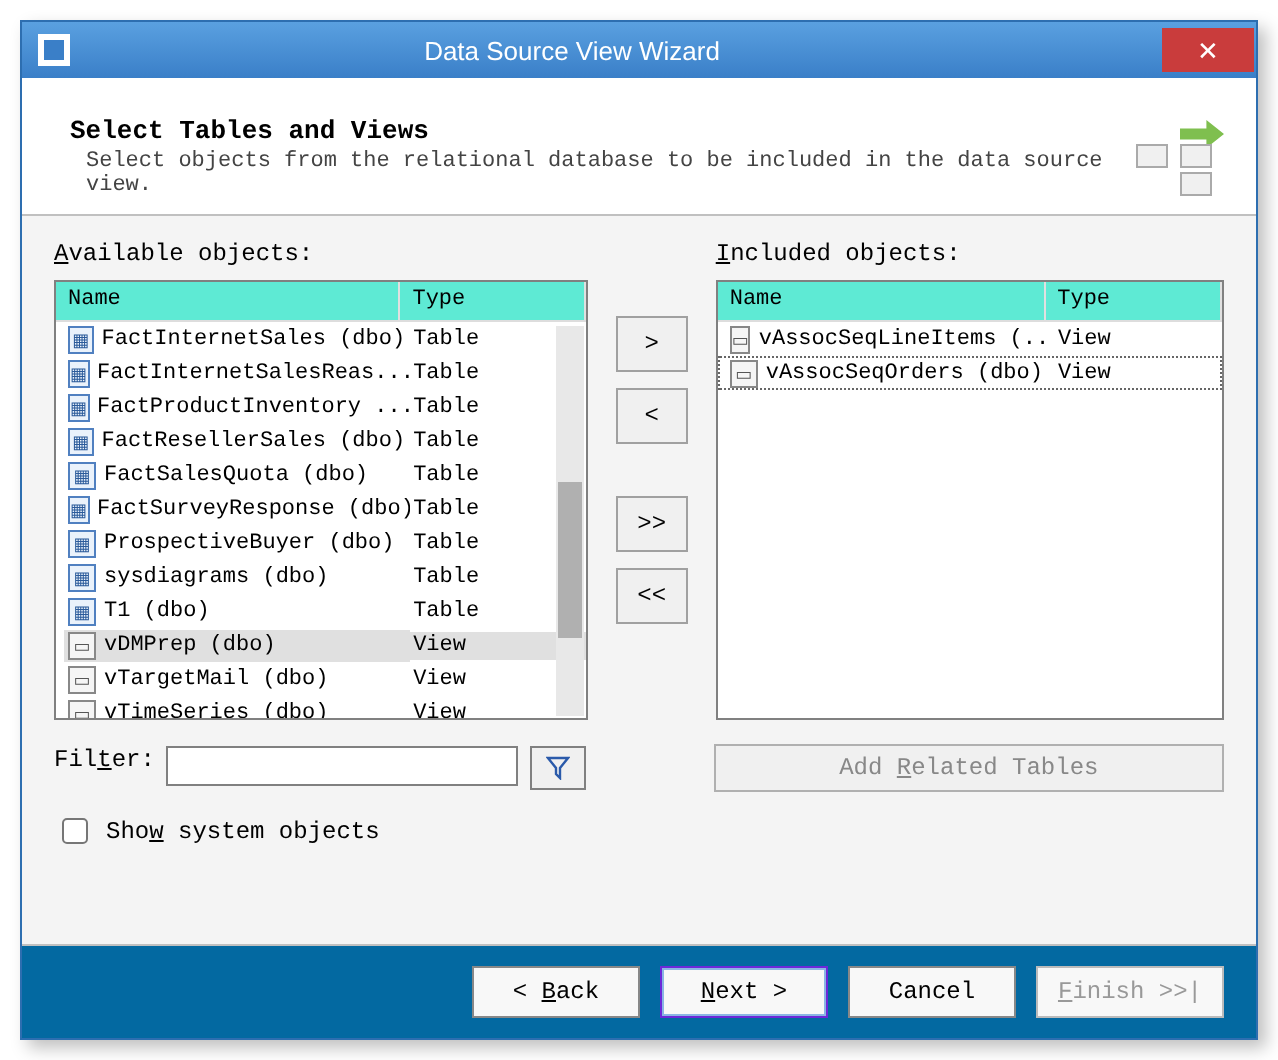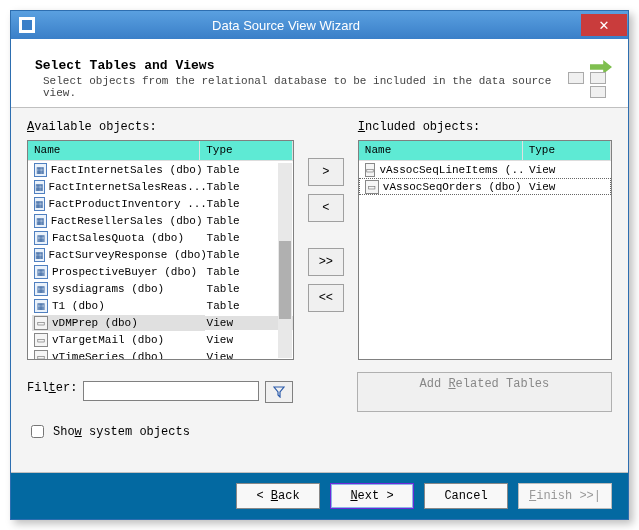--- a/index.html
+++ b/index.html
@@ -210,21 +210,21 @@
     width: 28px; height: 22px;
     border: 1px solid #808080;
     background: #f0f0f0;
     display: flex; align-items: center; justify-content: center;
     color: #2a5aaa;
     font-size: 12px;
   }
   .spacer-mid { width: 44px; }
   .related-btn {
     flex: 1;
-    height: 40px;
+    height: 24px;
     border: 1px solid #b0b0b0;
     background: #f0f0f0;
     color: #888;
     font-family: "Courier New", monospace;
     font-size: 12px;
     text-align: center;
     line-height: 22px;
   }
   .show-sys {
     margin-top: 10px;

